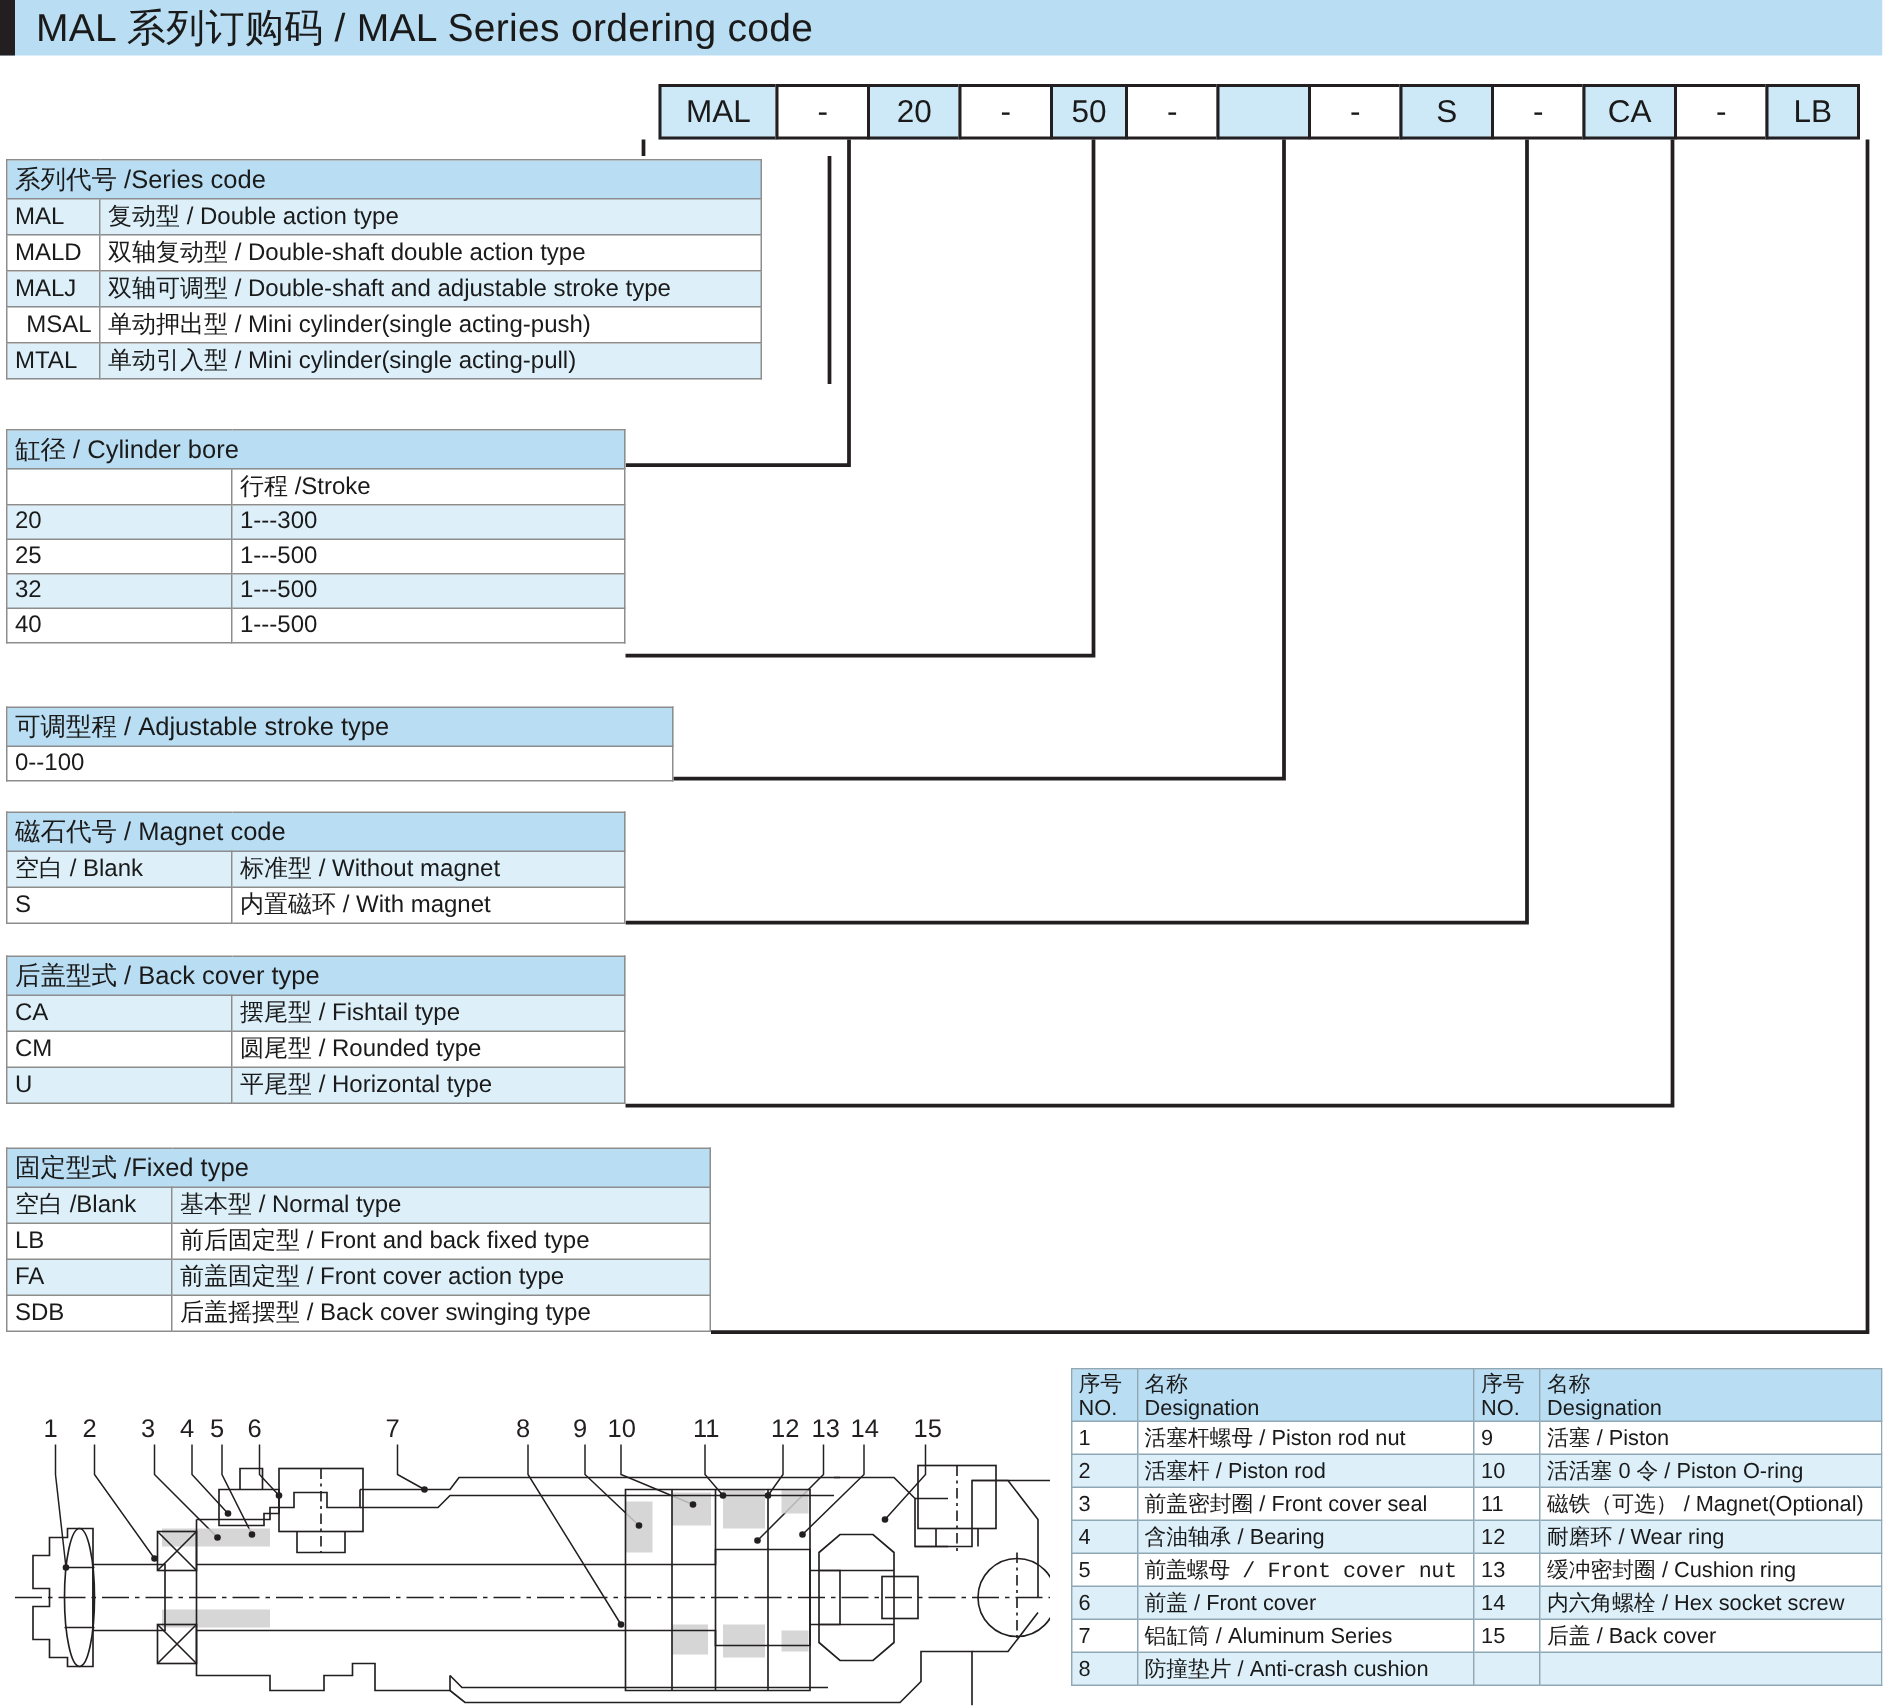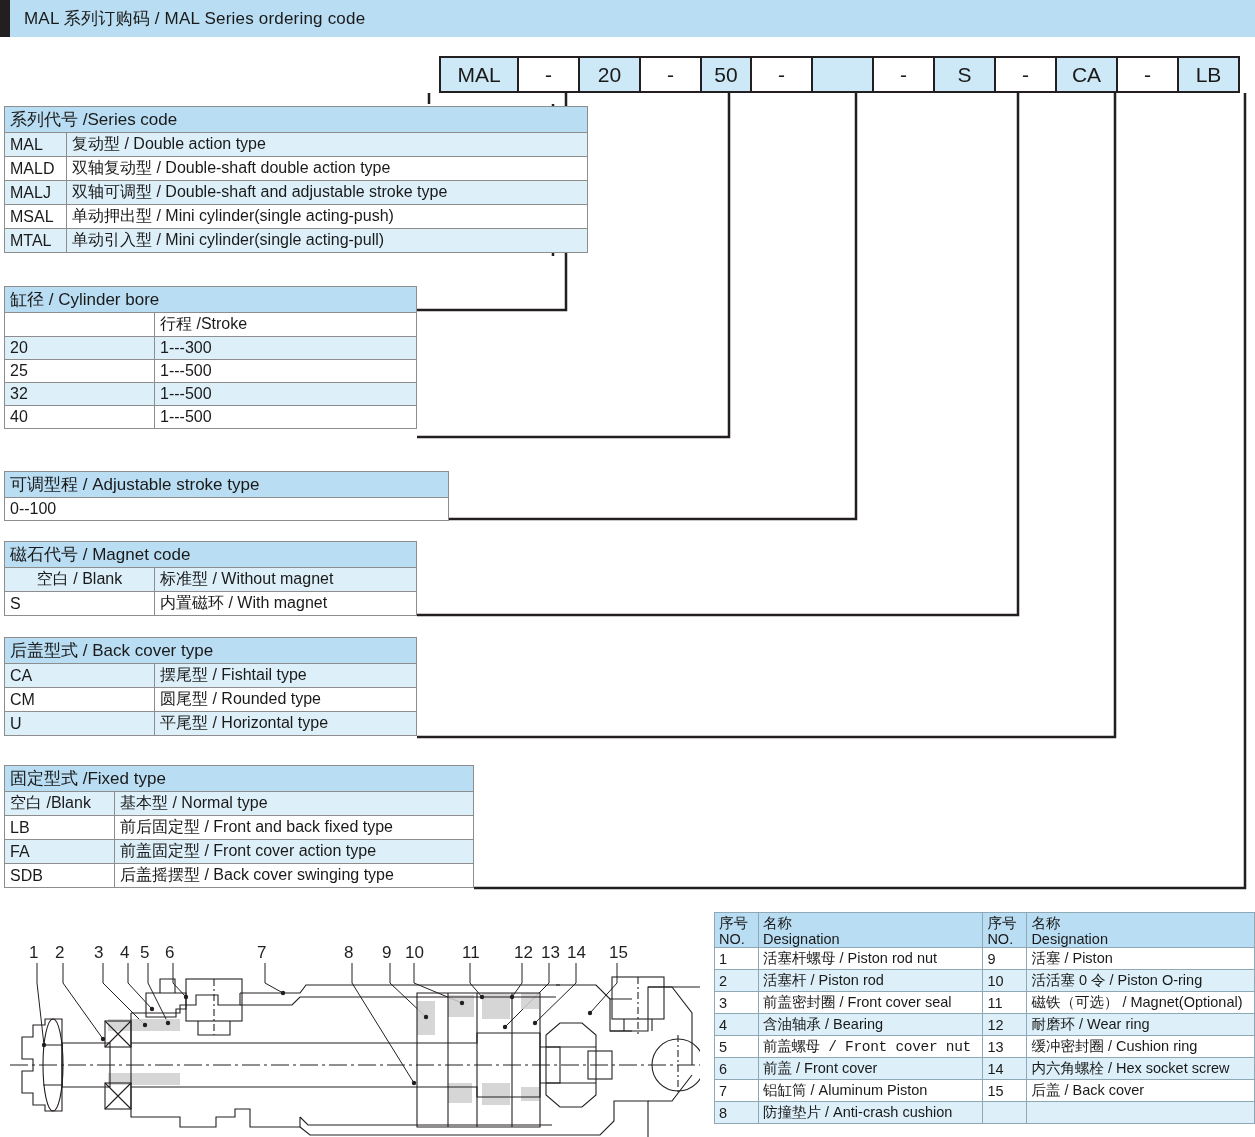--- a/index.html
+++ b/index.html
@@ -7,21 +7,21 @@
     width:1255px;height:1137px;position:relative;background:#ffffff;
     font-family:"Liberation Sans","DejaVu Sans",sans-serif;
     color:#1a1a1a;overflow:hidden;
   }
   
   #title-bar{
     position:absolute;left:0;top:0;width:1255px;height:37px;
     background:#b9ddf2;display:flex;align-items:center;
   }
   #title-marker{width:10px;height:37px;background:#231f20;margin-right:14px;flex:0 0 auto;}
-  #title-text{font-size:17px;letter-spacing:.2px;white-space:nowrap;}
+  #title-text{font-size:26px;letter-spacing:.2px;white-space:nowrap;}
 
   
   #code-strip{position:absolute;top:56px;display:flex;height:37px;}
   .code-cell{
     border:2px solid #231f20;margin-left:-2px;
     display:flex;align-items:center;justify-content:center;
     font-size:21px;background:#ffffff;box-sizing:border-box;height:37px;
   }
   .code-cell.hl{background:#cde8f6;}
 
@@ -88,39 +88,39 @@
 
   <path d="M856,93 L856,519 L417,519" stroke="#231f20" stroke-width="2.5" fill="none"></path>
 
   <path d="M1018,93 L1018,615 L417,615" stroke="#231f20" stroke-width="2.5" fill="none"></path>
 
   <path d="M1115,93 L1115,737 L417,737" stroke="#231f20" stroke-width="2.5" fill="none"></path>
 
   <path d="M1245,93 L1245,888 L474,888" stroke="#231f20" stroke-width="2.5" fill="none"></path>
 </svg>
 
-<table class="spec-table" id="tbl-series" style="left:4px;top:106px;width:584px;">
+<table class="spec-table" id="tbl-series" style="left:4px;top:106px;width:504px;">
   <tbody>
     <tr>
         <td class="hdr" colspan="2">系列代号 /Series code</td>
       </tr>
   <tr class="alt">
         <td style="width: 62px;">MAL</td>
         <td>复动型 / Double action type</td>
       </tr>
       <tr>
         <td style="width: 62px;">MALD</td>
         <td>双轴复动型 / Double-shaft double action type</td>
       </tr>
       <tr class="alt">
         <td style="width: 62px;">MALJ</td>
         <td>双轴可调型 / Double-shaft and adjustable stroke type</td>
       </tr>
       <tr>
-        <td style="width: 62px;">MSAL</td>
+        <td style="width: 62px; text-align: right;">MSAL</td>
         <td>单动押出型 / Mini cylinder(single acting-push)</td>
       </tr>
       <tr class="alt">
         <td style="width: 62px;">MTAL</td>
         <td>单动引入型 / Mini cylinder(single acting-pull)</td>
       </tr>
     </tbody>
 </table>
 
 <table class="spec-table" id="tbl-bore" style="left:4px;top:286px;width:413px;">
@@ -161,21 +161,21 @@
       </tr>
   </tbody>
 </table>
 
 <table class="spec-table" id="tbl-magnet" style="left:4px;top:541px;width:413px;">
   <tbody>
     <tr>
         <td class="hdr" colspan="2">磁石代号 /  Magnet code</td>
       </tr>
   <tr class="alt">
-        <td style="width: 150px; text-align: center;">空白 /  Blank</td>
+        <td style="width: 150px;">空白 /  Blank</td>
         <td>标准型 /  Without magnet</td>
       </tr>
       <tr>
         <td style="width: 150px;">S</td>
         <td>内置磁环 /  With magnet</td>
       </tr>
     </tbody>
 </table>
 
 <table class="spec-table" id="tbl-back" style="left:4px;top:637px;width:413px;">
@@ -273,21 +273,21 @@
         <td>缓冲密封圈 /  Cushion ring</td>
       </tr>
       <tr class="alt">
         <td class="num">6</td>
         <td>前盖 /  Front cover</td>
         <td class="num">14</td>
         <td>内六角螺栓 /  Hex socket screw</td>
       </tr>
       <tr>
         <td class="num">7</td>
-        <td>铝缸筒 /  Aluminum  Piston</td>
+        <td>铝缸筒 /  Aluminum  Series</td>
         <td class="num">15</td>
         <td>后盖 /  Back cover</td>
       </tr>
       <tr class="alt">
         <td class="num">8</td>
         <td>防撞垫片 /  Anti-crash cushion</td>
         <td class="num"></td>
         <td></td>
       </tr>
     </tbody>

